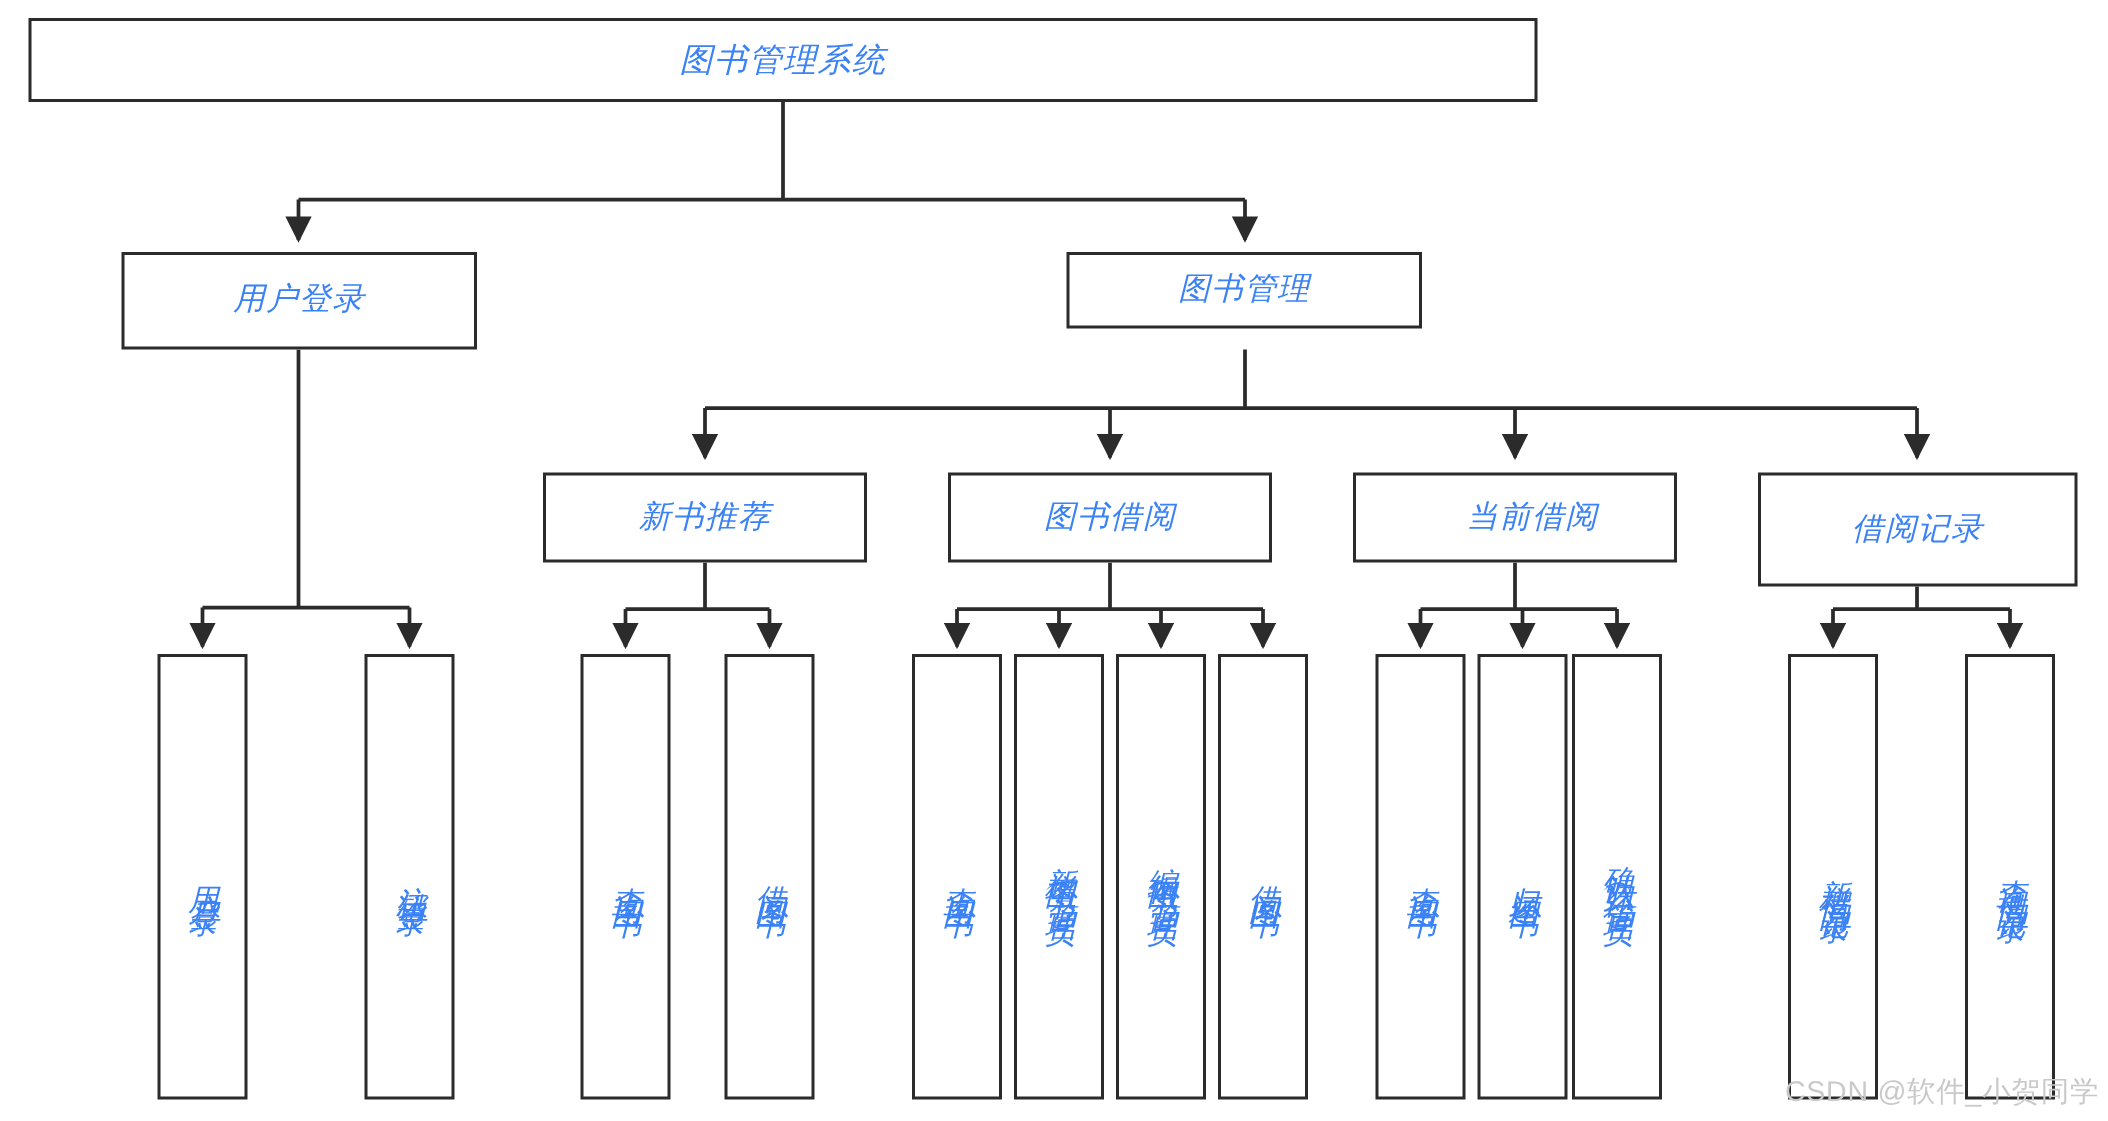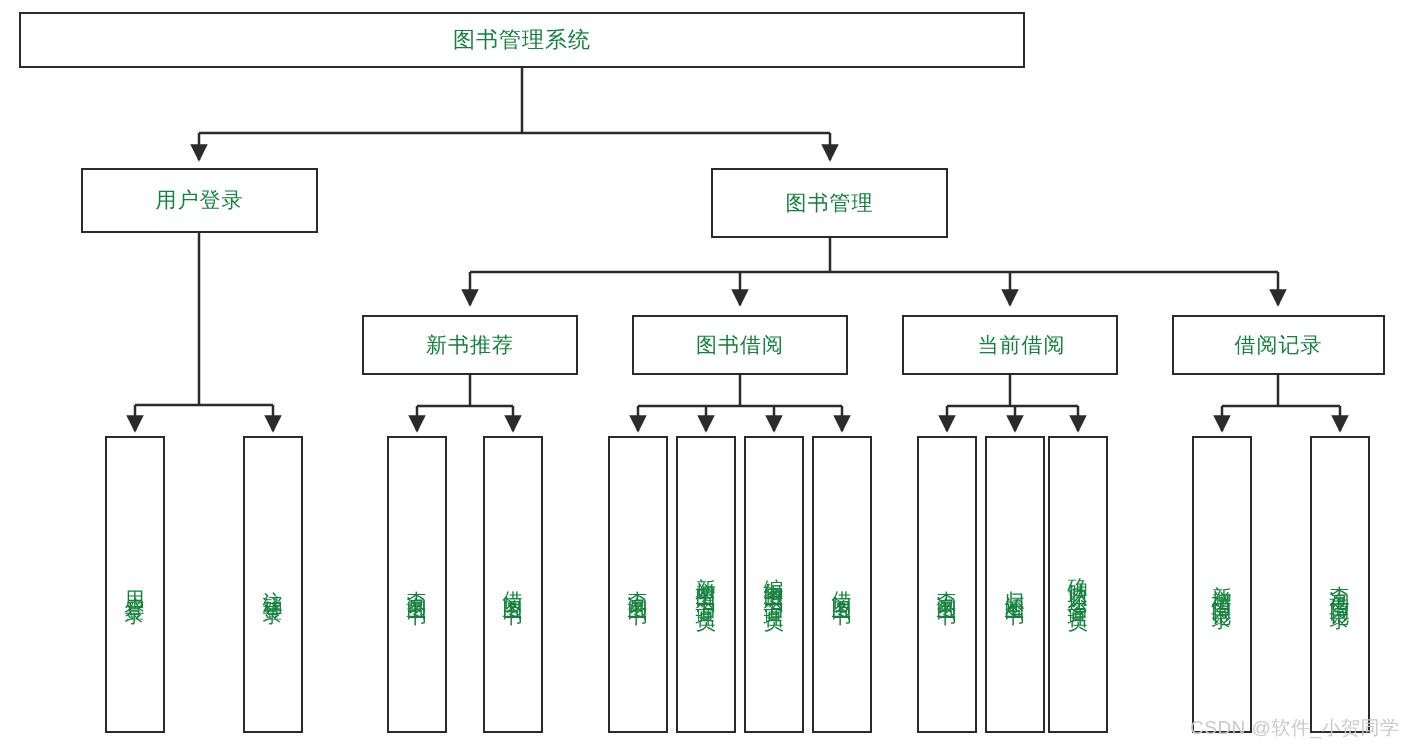--- a/index.html
+++ b/index.html
@@ -28,22 +28,23 @@
     pointer-events: none;
   }
   .node {
     position: absolute;
     box-sizing: border-box;
     background: #ffffff;
     border: 2px solid #2b2b2b;
     display: flex;
     align-items: center;
     justify-content: center;
-    color: #15803d;
+    color: #3b82f6;
     z-index: 2;
+    font-style: italic;
   }
   .node .lbl {
     display: block;
     text-align: center;
     line-height: 1.18;
     white-space: nowrap;
   }
   
   .node.h .lbl {
     font-size: 21px;
@@ -134,37 +135,37 @@
   </svg>
 
   <div class="node root h" style="left:19px; top:12px; width:1006px; height:56px;">
     <span class="lbl">图书管理系统</span>
   </div>
 
   <div class="node h" style="left:81px; top:168px; width:237px; height:65px;">
     <span class="lbl">用户登录</span>
   </div>
 
-  <div class="node h" style="left:711px; top:168px; width:237px; height:70px;">
+  <div class="node h" style="left:711px; top:168px; width:237px; height:51px;">
     <span class="lbl">图书管理</span>
   </div>
 
   <div class="node h" style="left:632px; top:315px; width:216px; height:60px;">
     <span class="lbl">图书借阅</span>
   </div>
 
   <div class="node h" style="left:362px; top:315px; width:216px; height:60px;">
     <span class="lbl">新书推荐</span>
   </div>
 
   <div class="node h" style="left:902px; top:315px; width:216px; height:60px;padding-left:23px;">
     <span class="lbl">当前借阅</span>
   </div>
 
-  <div class="node h" style="left:1172px; top:315px; width:213px; height:60px;">
+  <div class="node h" style="left:1172px; top:315px; width:213px; height:76px;">
     <span class="lbl">借阅记录</span>
   </div>
 
   <div class="node v" style="left:105px; top:436px; width:60px; height:297px;">
     <span class="lbl">用户登录</span>
   </div>
   <div class="node v" style="left:243px; top:436px; width:60px; height:297px;">
     <span class="lbl">注销登录</span>
   </div>
 

